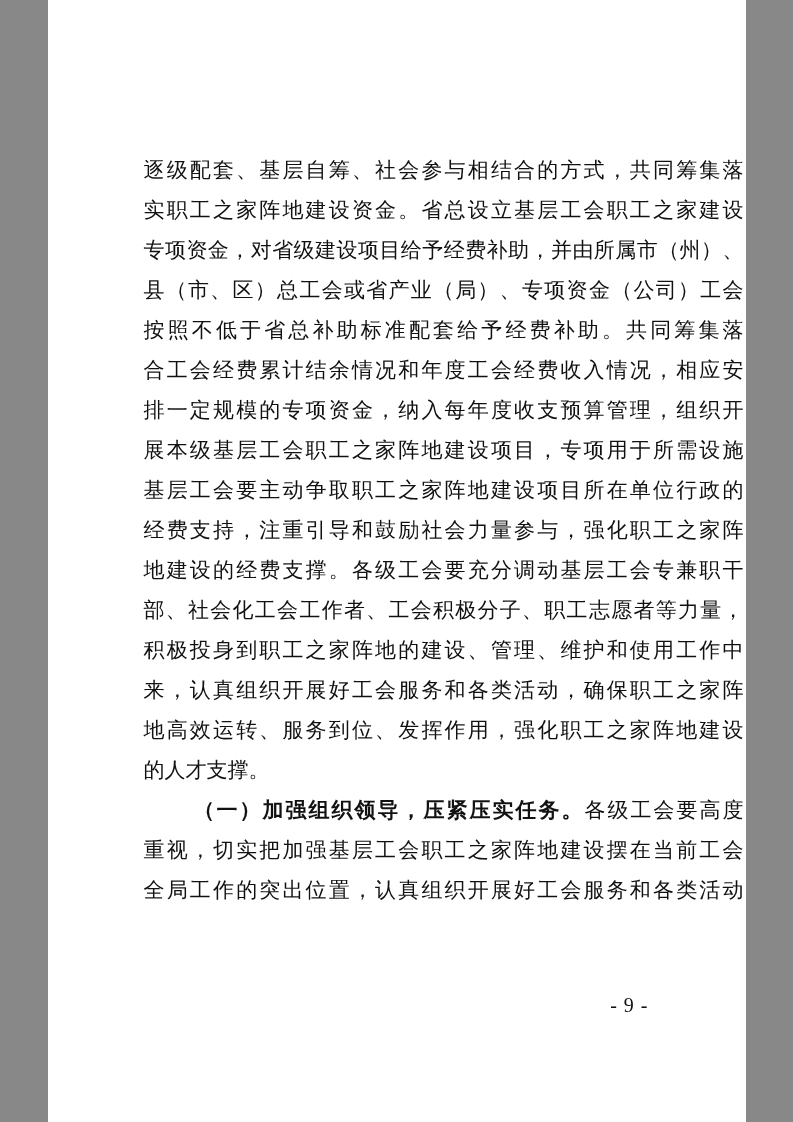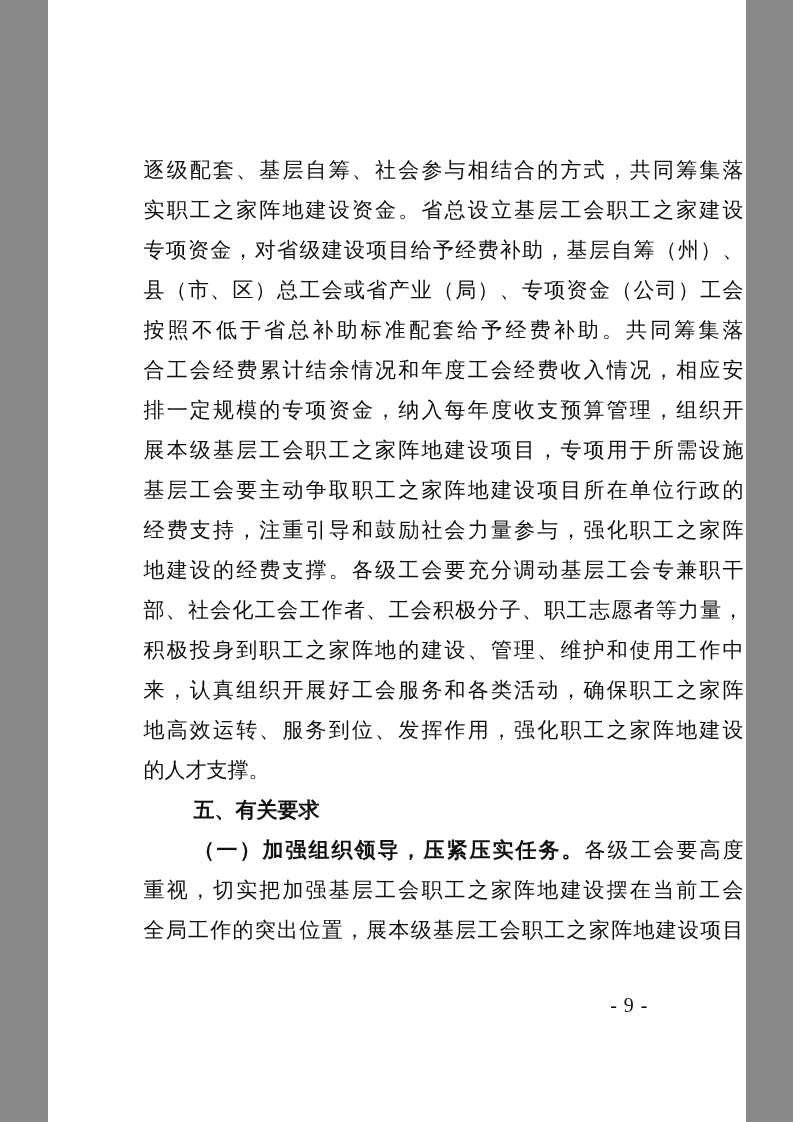--- a/index.html
+++ b/index.html
@@ -59,37 +59,36 @@
   }
 </style>
 </head>
 <body>
 
 <div class="page">
   <div class="text-block">
 
     <div class="line">逐级配套、基层自筹、社会参与相结合的方式，共同筹集落</div>
     <div class="line">实职工之家阵地建设资金。省总设立基层工会职工之家建设</div>
-    <div class="line">专项资金，对省级建设项目给予经费补助，基层自筹（州）、</div>
+    <div class="line">专项资金，对省级建设项目给予经费补助，并由所属市（州）、</div>
     <div class="line">县（市、区）总工会或省产业（局）、专项资金（公司）工会</div>
     <div class="line">按照不低于省总补助标准配套给予经费补助。共同筹集落</div>
     <div class="line">合工会经费累计结余情况和年度工会经费收入情况，相应安</div>
     <div class="line">排一定规模的专项资金，纳入每年度收支预算管理，组织开</div>
     <div class="line">展本级基层工会职工之家阵地建设项目，专项用于所需设施</div>
     <div class="line">基层工会要主动争取职工之家阵地建设项目所在单位行政的</div>
     <div class="line">经费支持，注重引导和鼓励社会力量参与，强化职工之家阵</div>
     <div class="line">地建设的经费支撑。各级工会要充分调动基层工会专兼职干</div>
     <div class="line">部、社会化工会工作者、工会积极分子、职工志愿者等力量，</div>
     <div class="line">积极投身到职工之家阵地的建设、管理、维护和使用工作中</div>
     <div class="line">来，认真组织开展好工会服务和各类活动，确保职工之家阵</div>
     <div class="line">地高效运转、服务到位、发挥作用，强化职工之家阵地建设</div>
     <div class="line para-end">的人才支撑。</div>
 
-    <div class="line heading">五、有关要求</div>
 
     <div class="line indent"><span class="bold-lead">（一）加强组织领导，压紧压实任务。</span><span>各级工会要高度</span></div>
     <div class="line">重视，切实把加强基层工会职工之家阵地建设摆在当前工会</div>
-    <div class="line">全局工作的突出位置，展本级基层工会职工之家阵地建设项目</div>
+    <div class="line">全局工作的突出位置，认真组织开展好工会服务和各类活动</div>
 
   </div>
 
   <div class="page-number">- 9 -</div>
 </div>
 
 </body></html>

